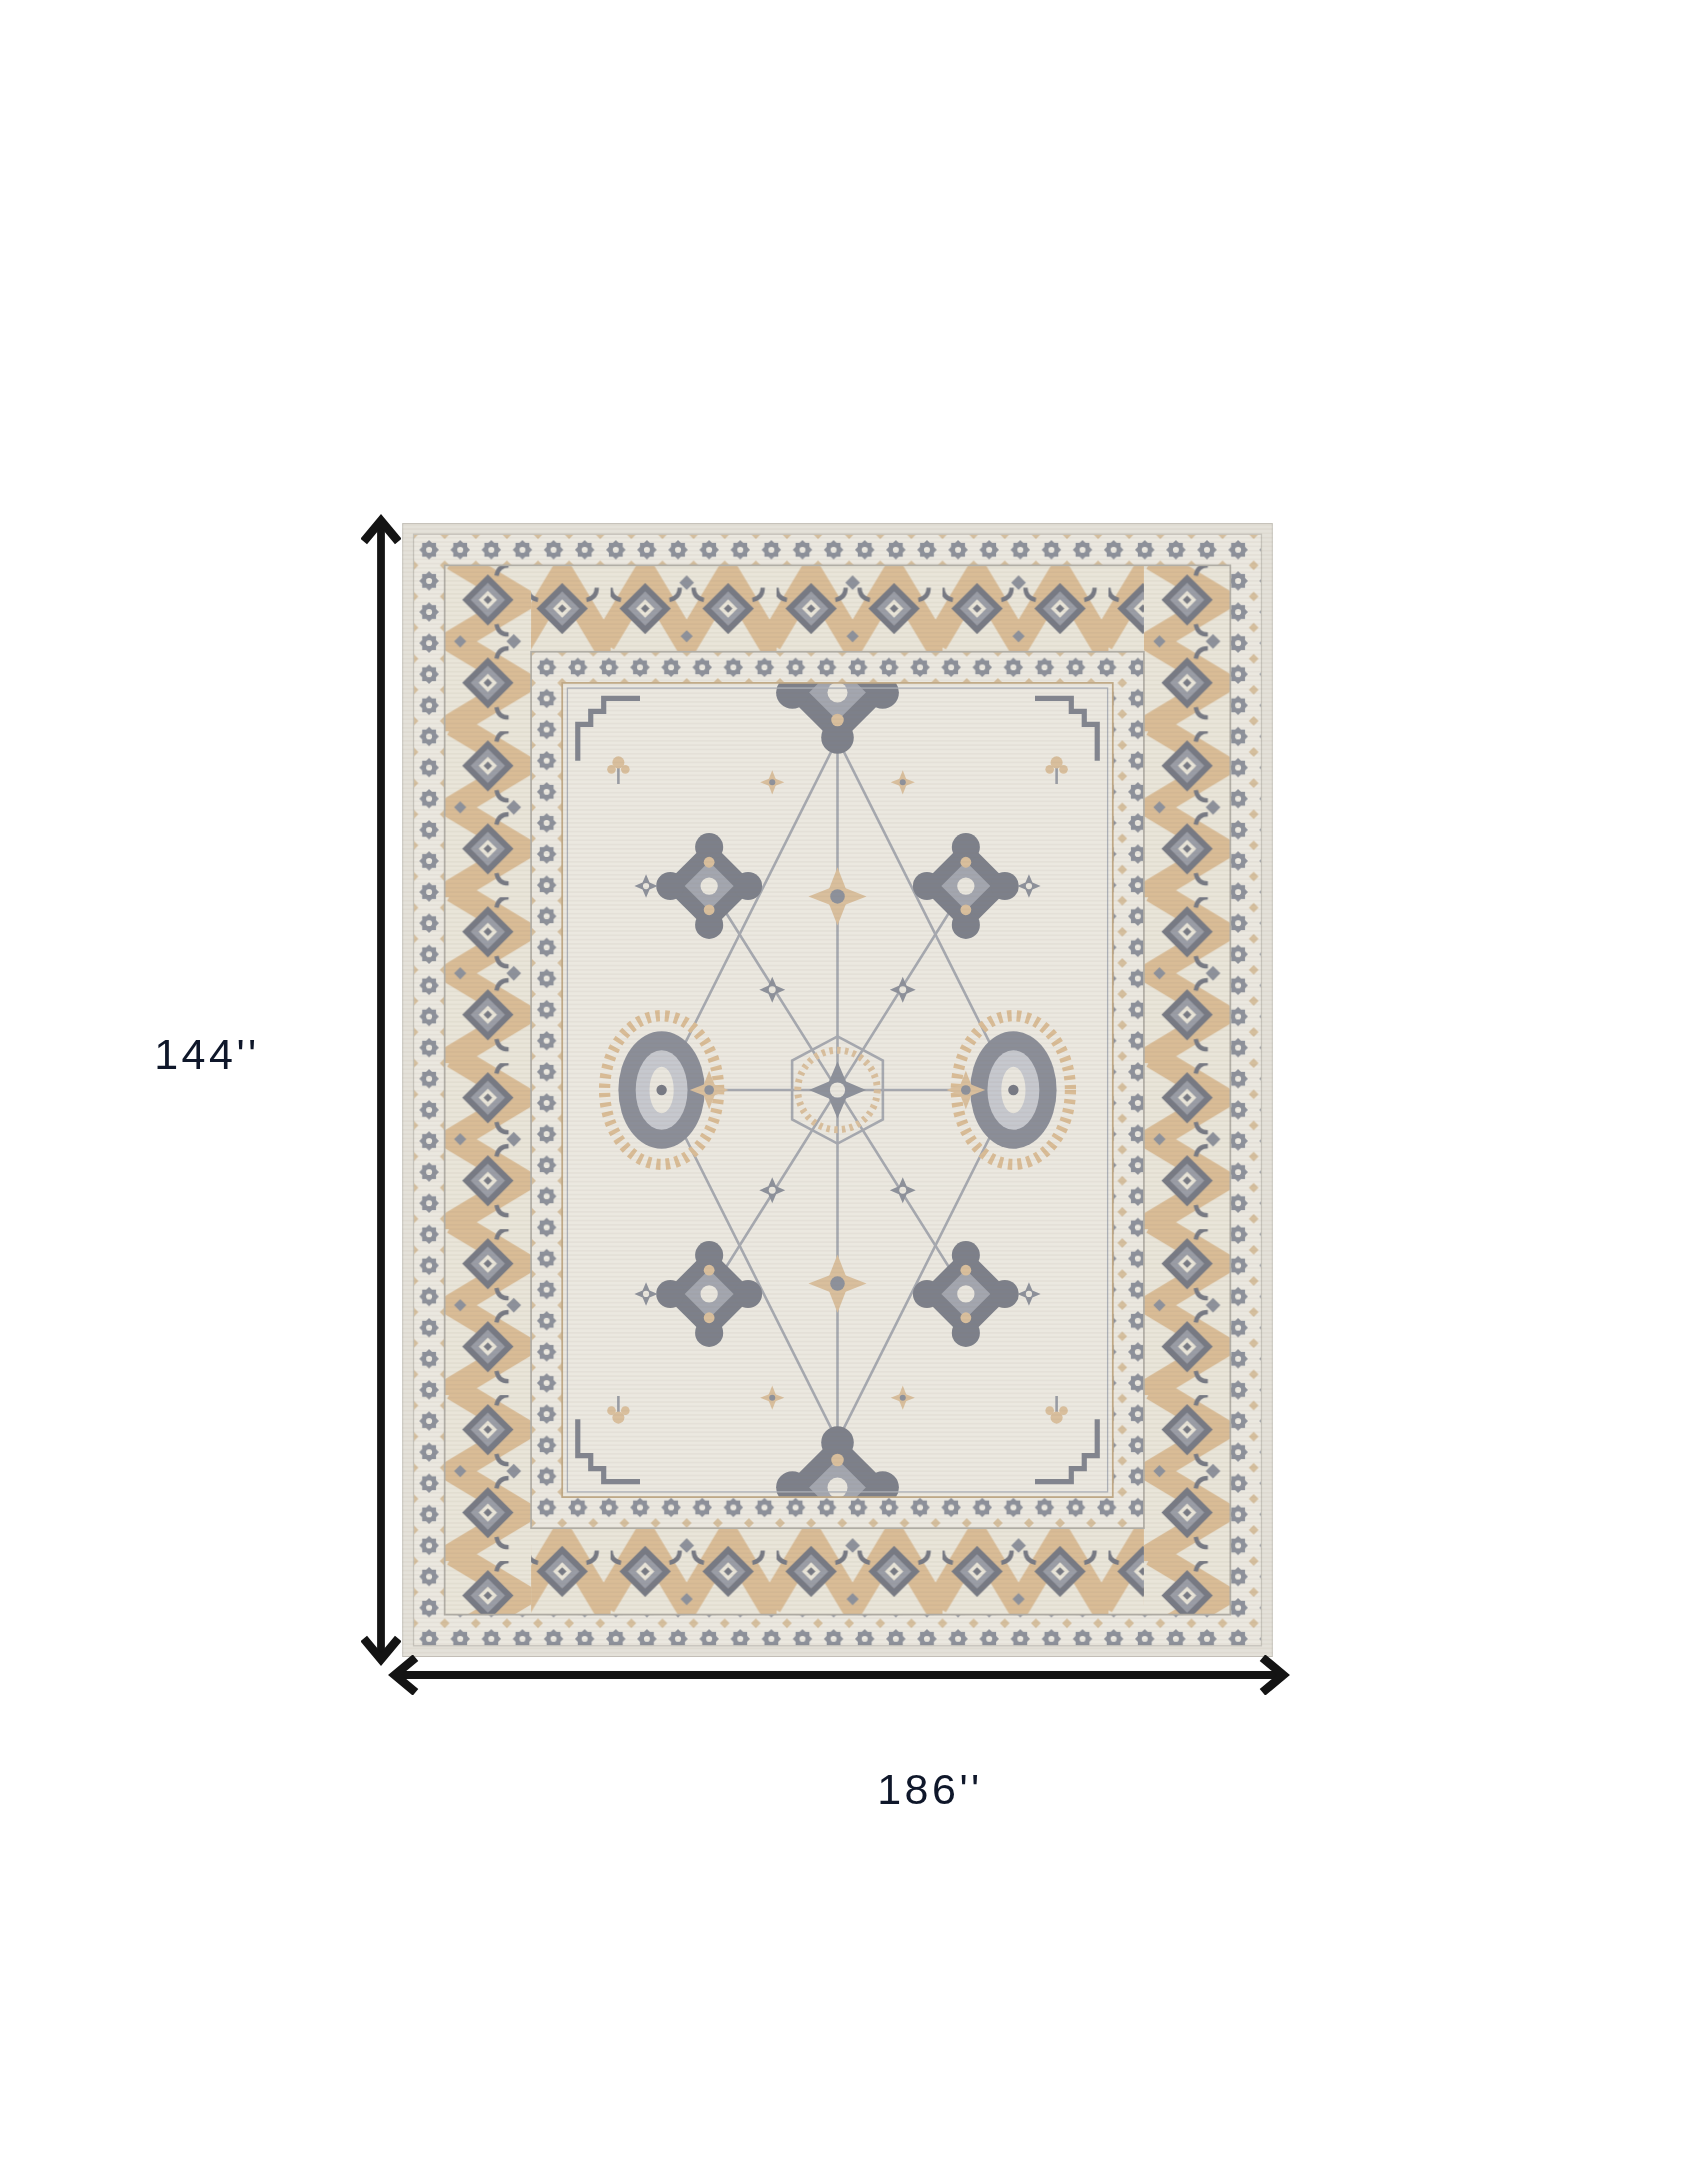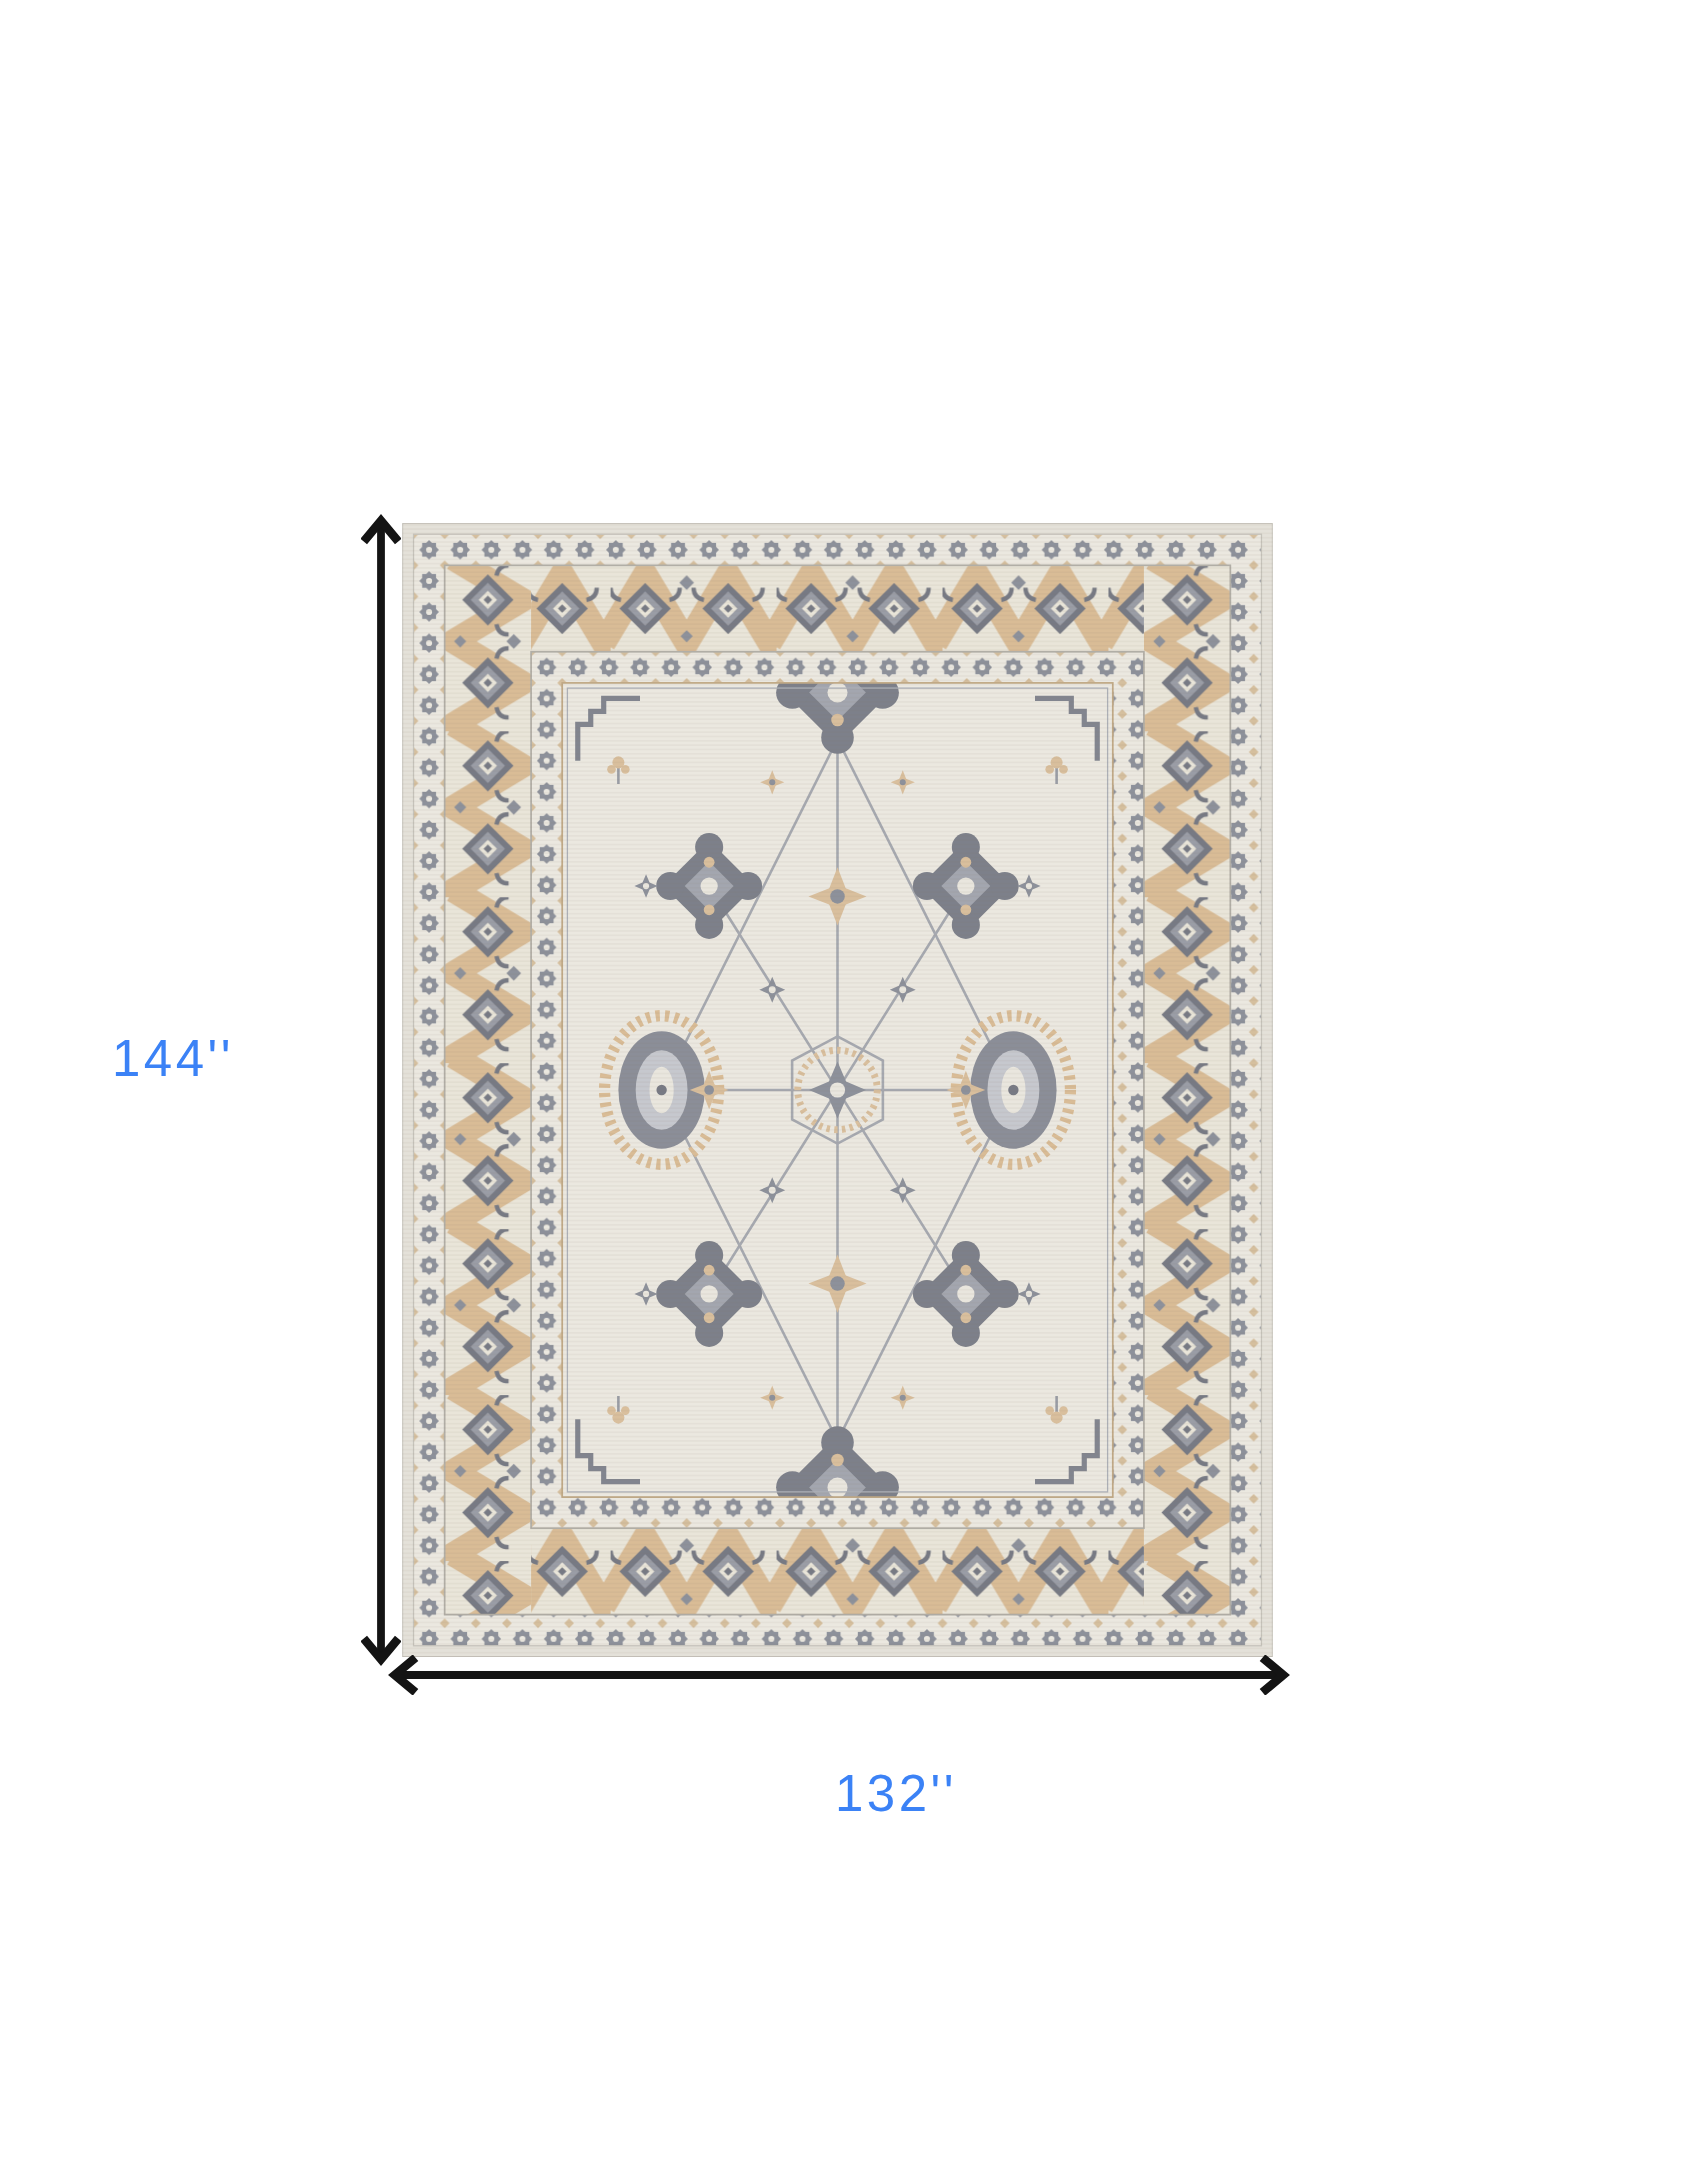--- a/index.html
+++ b/index.html
@@ -6,22 +6,22 @@
   .canvas{
     position:relative;width:1682px;height:2182px;background:#ffffff;
     font-family:"Liberation Sans",sans-serif;overflow:hidden;
   }
   .rug{position:absolute;left:402px;top:523px;width:871px;height:1134px;}
   .rug svg{display:block;width:100%;height:100%;}
   .arrow{position:absolute;}
   .arrow-v{left:361px;top:513px;}
   .arrow-h{left:387px;top:1655px;}
   .dim-label{
-    position:absolute;color:#3b82f6;font-size:51px;letter-spacing:3.5px;
-    white-space:nowrap;line-height:1.1;
+    position:absolute;color:#0f172a;font-size:43px;letter-spacing:3.5px;
+    white-space:nowrap;text-align:center;line-height:1.1;
   }
   .dim-label-height{left:112px;top:1031px;width:190px;}
   .dim-label-width{left:835px;top:1766px;width:190px;}
 </style>
 </head>
 <body>
 
 <div class="canvas">
 
   <div class="rug">
@@ -197,16 +197,16 @@
   <svg class="arrow arrow-h" width="904" height="40" viewBox="0 0 1046 46" xmlns="http://www.w3.org/2000/svg">
     <g stroke="#141414" fill="none" stroke-linejoin="miter">
       <path d="M10,23 H1036" stroke-width="9"></path>
       <path d="M33,3 L9,23 L33,43" stroke-width="10"></path>
       <path d="M1013,3 L1037,23 L1013,43" stroke-width="10"></path>
     </g>
   </svg>
 
   <div class="dim-label dim-label-height">144''</div>
 
-  <div class="dim-label dim-label-width">132''</div>
+  <div class="dim-label dim-label-width">186''</div>
 
 </div>
 
 
 </body></html>

